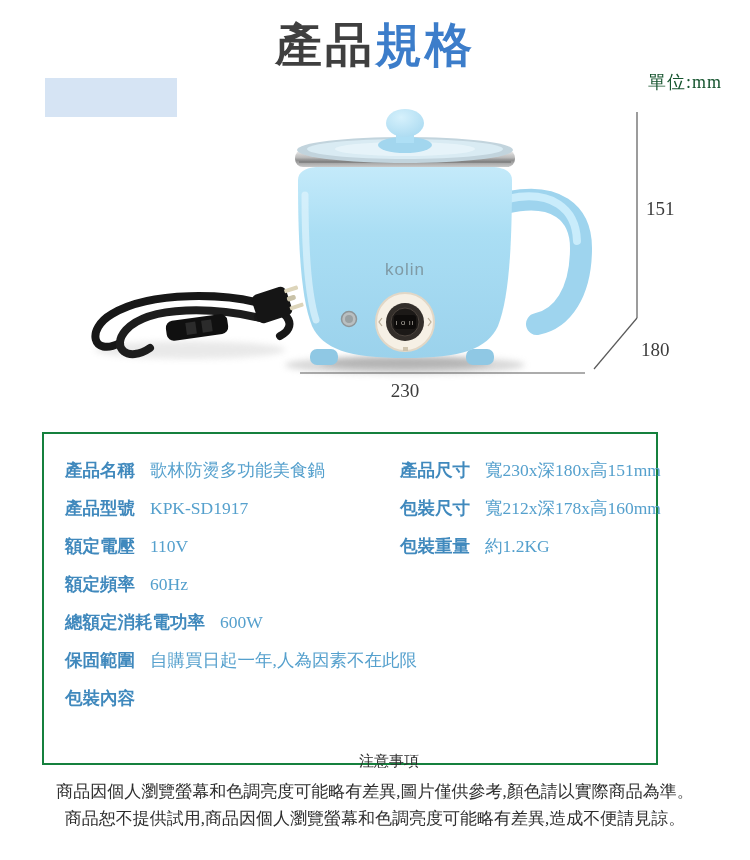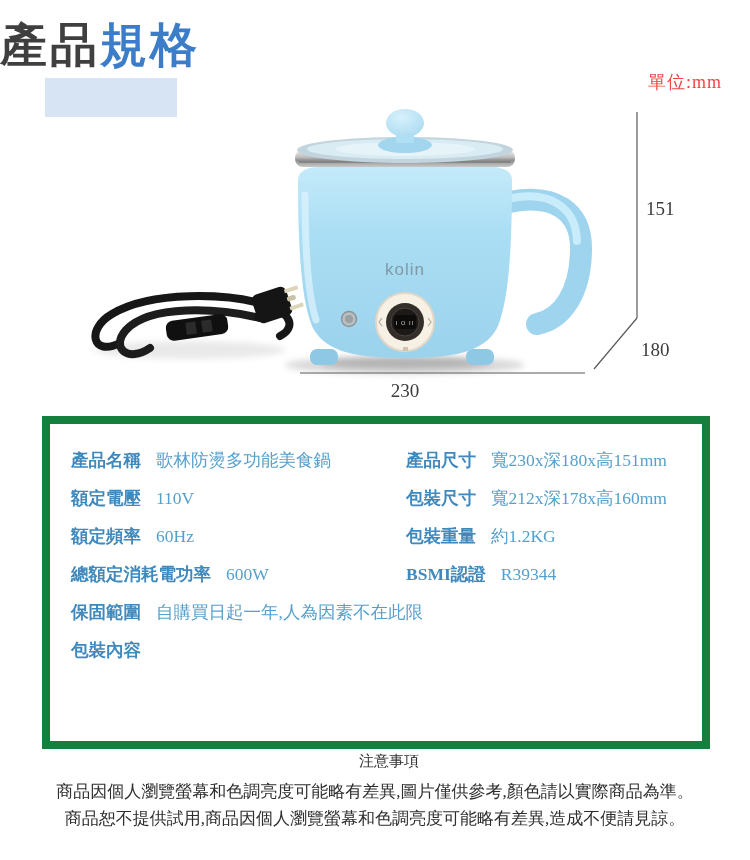--- a/index.html
+++ b/index.html
@@ -1,38 +1,38 @@
 <!DOCTYPE html>
 <html><head>
 <meta charset="utf-8">
 <style>
   html,body{margin:0;padding:0;background:#fff;}
   .page{position:relative;width:750px;height:860px;background:#fff;overflow:hidden;
         font-family:"Liberation Serif","DejaVu Serif",serif;}
 
   
-  .title{position:absolute;top:14px;left:0;width:750px;text-align:left;
+  .title{position:absolute;top:14px;left:0;width:750px;text-align:center;
          font-size:47px;font-weight:bold;letter-spacing:3px;margin:0;}
   .title .t-dark{color:#3f3f3f;}
   .title .t-blue{color:#3c7dca;}
 
   
-  .unit{position:absolute;top:70px;right:28px;font-size:18px;color:#ef4444;
+  .unit{position:absolute;top:70px;right:28px;font-size:18px;color:#14532d;
         letter-spacing:1px;}
 
   
   .highlight-rect{position:absolute;left:45px;top:78px;width:132px;height:39px;
         background:#d6e4f4;}
 
   
   .illus{position:absolute;left:0;top:105px;width:750px;height:300px;}
 
   
-  .spec-box{position:absolute;left:42px;top:416px;width:668px;height:333px;
-        border:8px solid #15803d;box-sizing:border-box;background:#fff;}
+  .spec-box{position:absolute;left:42px;top:432px;width:616px;height:333px;
+        border:2px solid #15803d;box-sizing:border-box;background:#fff;}
   .col-left{position:absolute;left:21px;top:17px;white-space:nowrap;}
   .col-right{position:absolute;left:356px;top:17px;white-space:nowrap;}
   .spec-row{height:38px;display:flex;align-items:center;font-size:17.5px;color:#4b94c6;}
   .spec-label{font-weight:bold;color:#4089bd;margin-right:15px;}
   .spec-value{color:#55a0cd;text-align:right;}
 
   
   .notes{position:absolute;left:0;top:752px;width:750px;text-align:center;color:#2e2e2e;}
   .notes-heading{font-size:15px;margin-bottom:7px;padding-left:28px;}
   .notes-line{font-size:17px;line-height:27px;}
@@ -158,20 +158,24 @@
     </g>
   </svg>
 
   <div class="spec-box">
     <div class="col-left">
       <div class="spec-row">
         <span class="spec-label">產品名稱</span>
         <span class="spec-value">歌林防燙多功能美食鍋</span>
       </div>
       <div class="spec-row">
+        <span class="spec-label">產品型號</span>
+        <span class="spec-value">KPK-SD1917</span>
+      </div>
+      <div class="spec-row">
         <span class="spec-label">額定電壓</span>
         <span class="spec-value">110V</span>
       </div>
       <div class="spec-row">
         <span class="spec-label">額定頻率</span>
         <span class="spec-value">60Hz</span>
       </div>
       <div class="spec-row">
         <span class="spec-label">總額定消耗電功率</span>
         <span class="spec-value">600W</span>
@@ -189,24 +193,20 @@
         <span class="spec-label">產品尺寸</span>
         <span class="spec-value">寬230x深180x高151mm</span>
       </div>
       <div class="spec-row">
         <span class="spec-label">包裝尺寸</span>
         <span class="spec-value">寬212x深178x高160mm</span>
       </div>
       <div class="spec-row">
         <span class="spec-label">包裝重量</span>
         <span class="spec-value">約1.2KG</span>
-      </div>
-      <div class="spec-row">
-        <span class="spec-label">BSMI認證</span>
-        <span class="spec-value">R39344</span>
       </div>
     </div>
   </div>
 
   <div class="notes">
     <div class="notes-heading">注意事項</div>
     <div class="notes-line">商品因個人瀏覽螢幕和色調亮度可能略有差異,圖片僅供參考,顏色請以實際商品為準。</div>
     <div class="notes-line">商品恕不提供試用,商品因個人瀏覽螢幕和色調亮度可能略有差異,造成不便請見諒。</div>
   </div>
 

